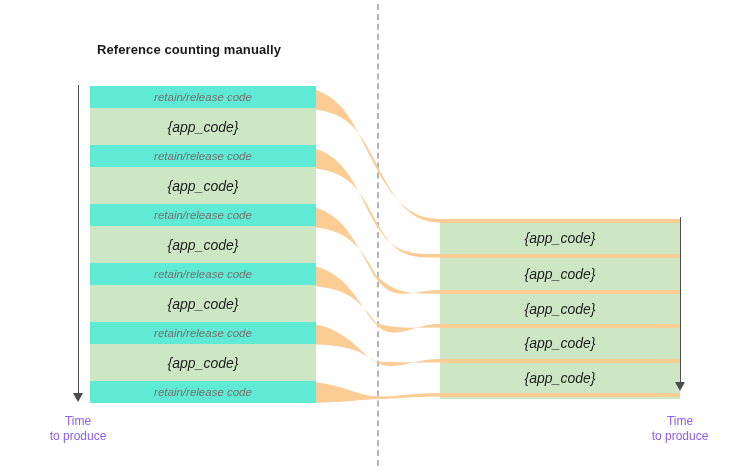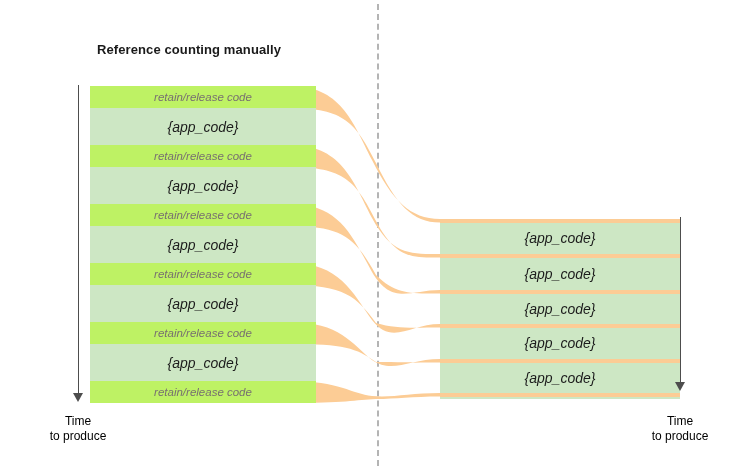--- a/index.html
+++ b/index.html
@@ -40,21 +40,21 @@
   }
 
   .band {
     position: absolute;
     display: flex;
     align-items: center;
     justify-content: center;
     box-sizing: border-box;
   }
   .band-retain {
-    background: #bef264;
+    background: #5eead4;
     font-style: italic;
     font-size: 11.5px;
     color: #777070;
   }
   .band-app {
     background: #cde7c4;
     font-style: italic;
     font-size: 14px;
     color: #1c1c1c;
   }
@@ -96,21 +96,21 @@
     position: absolute;
     width: 0;
     height: 0;
     border-left: 5px solid transparent;
     border-right: 5px solid transparent;
     border-top: 9px solid #4d4d4d;
   }
   .axis-label {
     position: absolute;
     font-size: 12px;
-    color: #000000;
+    color: #8b5cf6;
     text-align: center;
     line-height: 15px;
     white-space: nowrap;
   }
   .axis-label span { display: block; }
 </style>
 </head>
 <body>
 
 <div id="stage">

